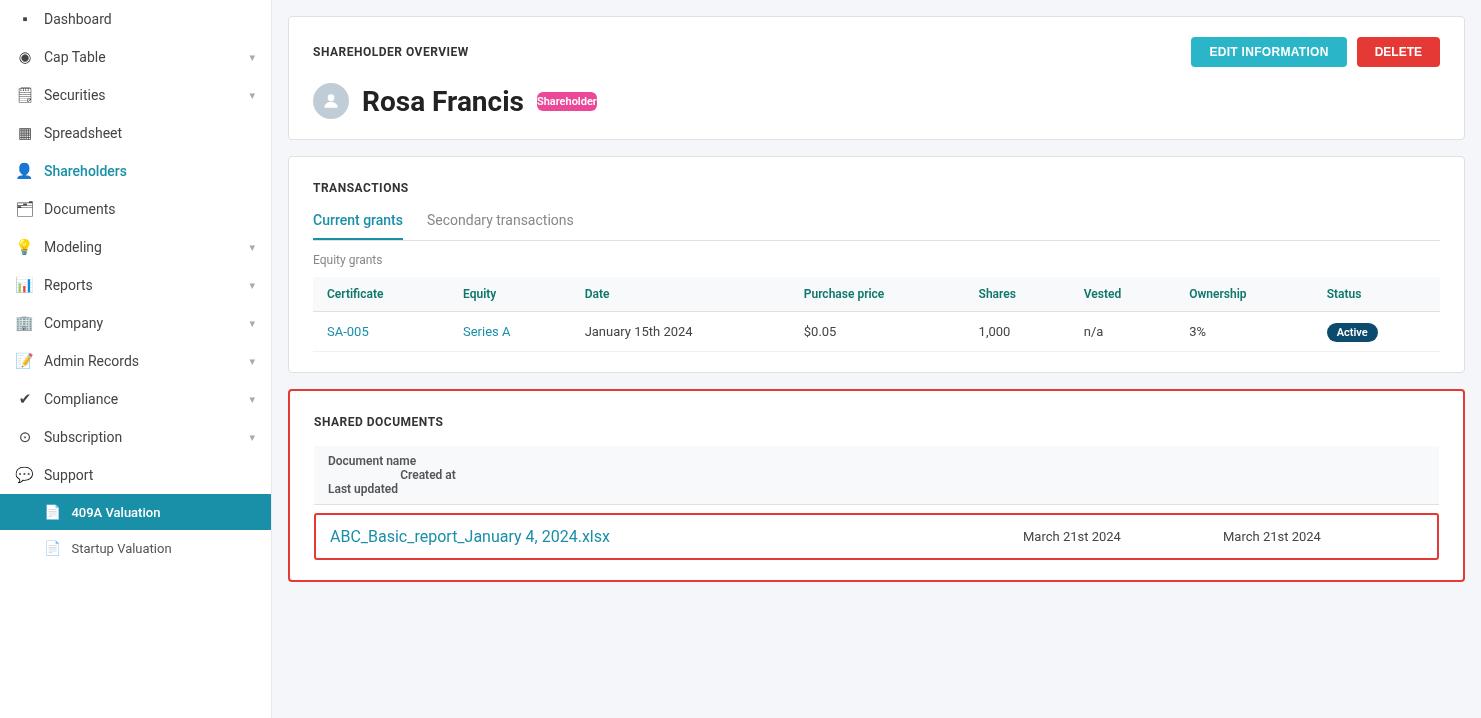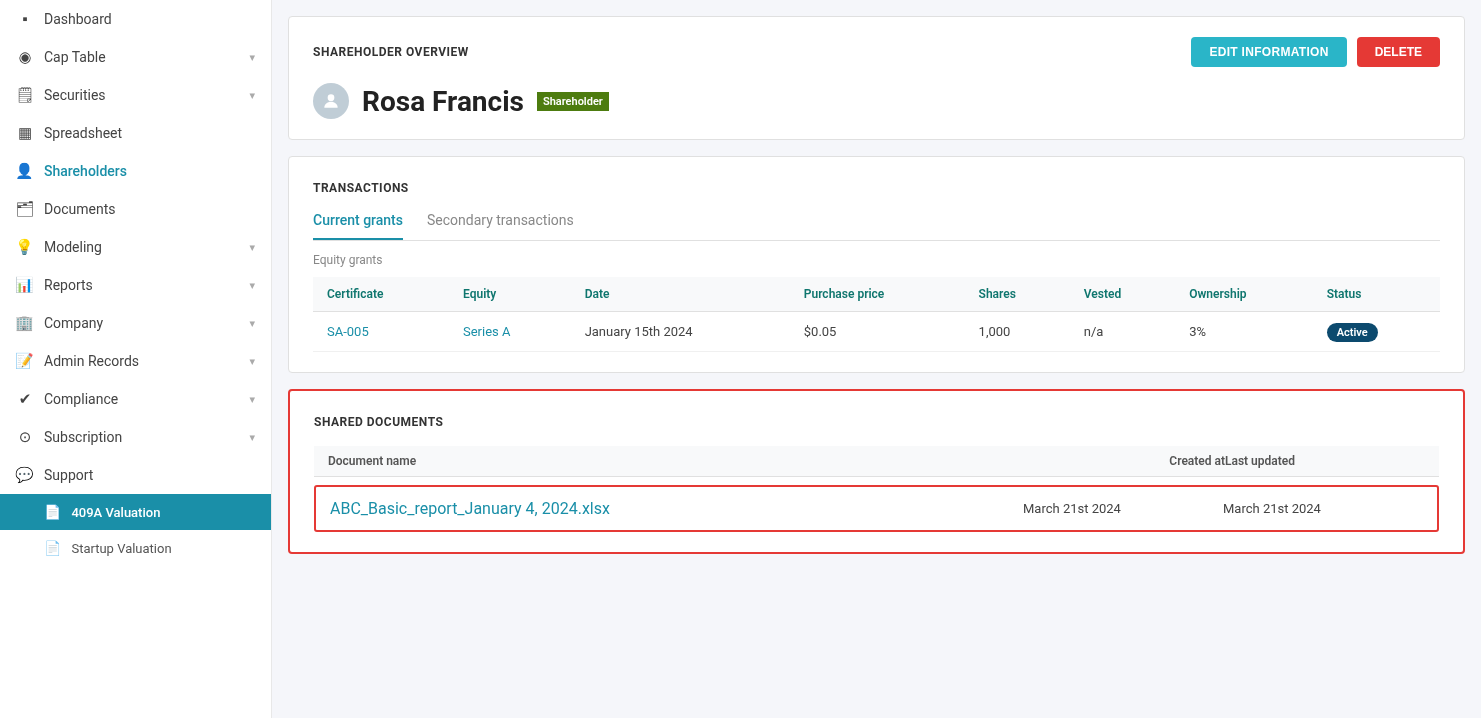--- a/index.html
+++ b/index.html
@@ -126,26 +126,26 @@
       justify-content: center;
       color: #fff;
       font-size: 18px;
     }
     .shareholder-name {
       font-size: 28px;
       font-weight: 700;
       color: #222;
     }
     .badge-shareholder {
-      background: #4d7c0f;
+      background: #ec4899;
       color: #fff;
       font-size: 11px;
       font-weight: 600;
-      padding: 3px 6px;
-      border-radius: 0;
+      padding: 3px 0;
+      border-radius: 6px;
     }
 
     
     .tabs {
       display: flex;
       gap: 24px;
       border-bottom: 1px solid #e0e0e0;
       margin: 16px 0 12px 0;
     }
     .tab {
@@ -208,23 +208,24 @@
       padding: 20px 24px;
     }
     .docs-table-header {
       display: flex;
       padding: 8px 14px;
       background: #f8f9fa;
       border-bottom: 1px solid #e0e0e0;
       font-size: 12px;
       font-weight: 600;
       color: #555;
+      flex-direction: column;
     }
     .docs-table-header .col-name { flex: 1; }
-    .docs-table-header .col-created { width: 200px; text-align: right; }
+    .docs-table-header .col-created { width: 200px; text-align: center; }
     .docs-table-header .col-updated { width: 200px; text-align: left; }
     .docs-row {
       display: flex;
       align-items: center;
       padding: 12px 14px;
       border: 2px solid #e53935;
       border-radius: 3px;
       margin-top: 8px;
     }
     .docs-row .col-name { flex: 1; }

